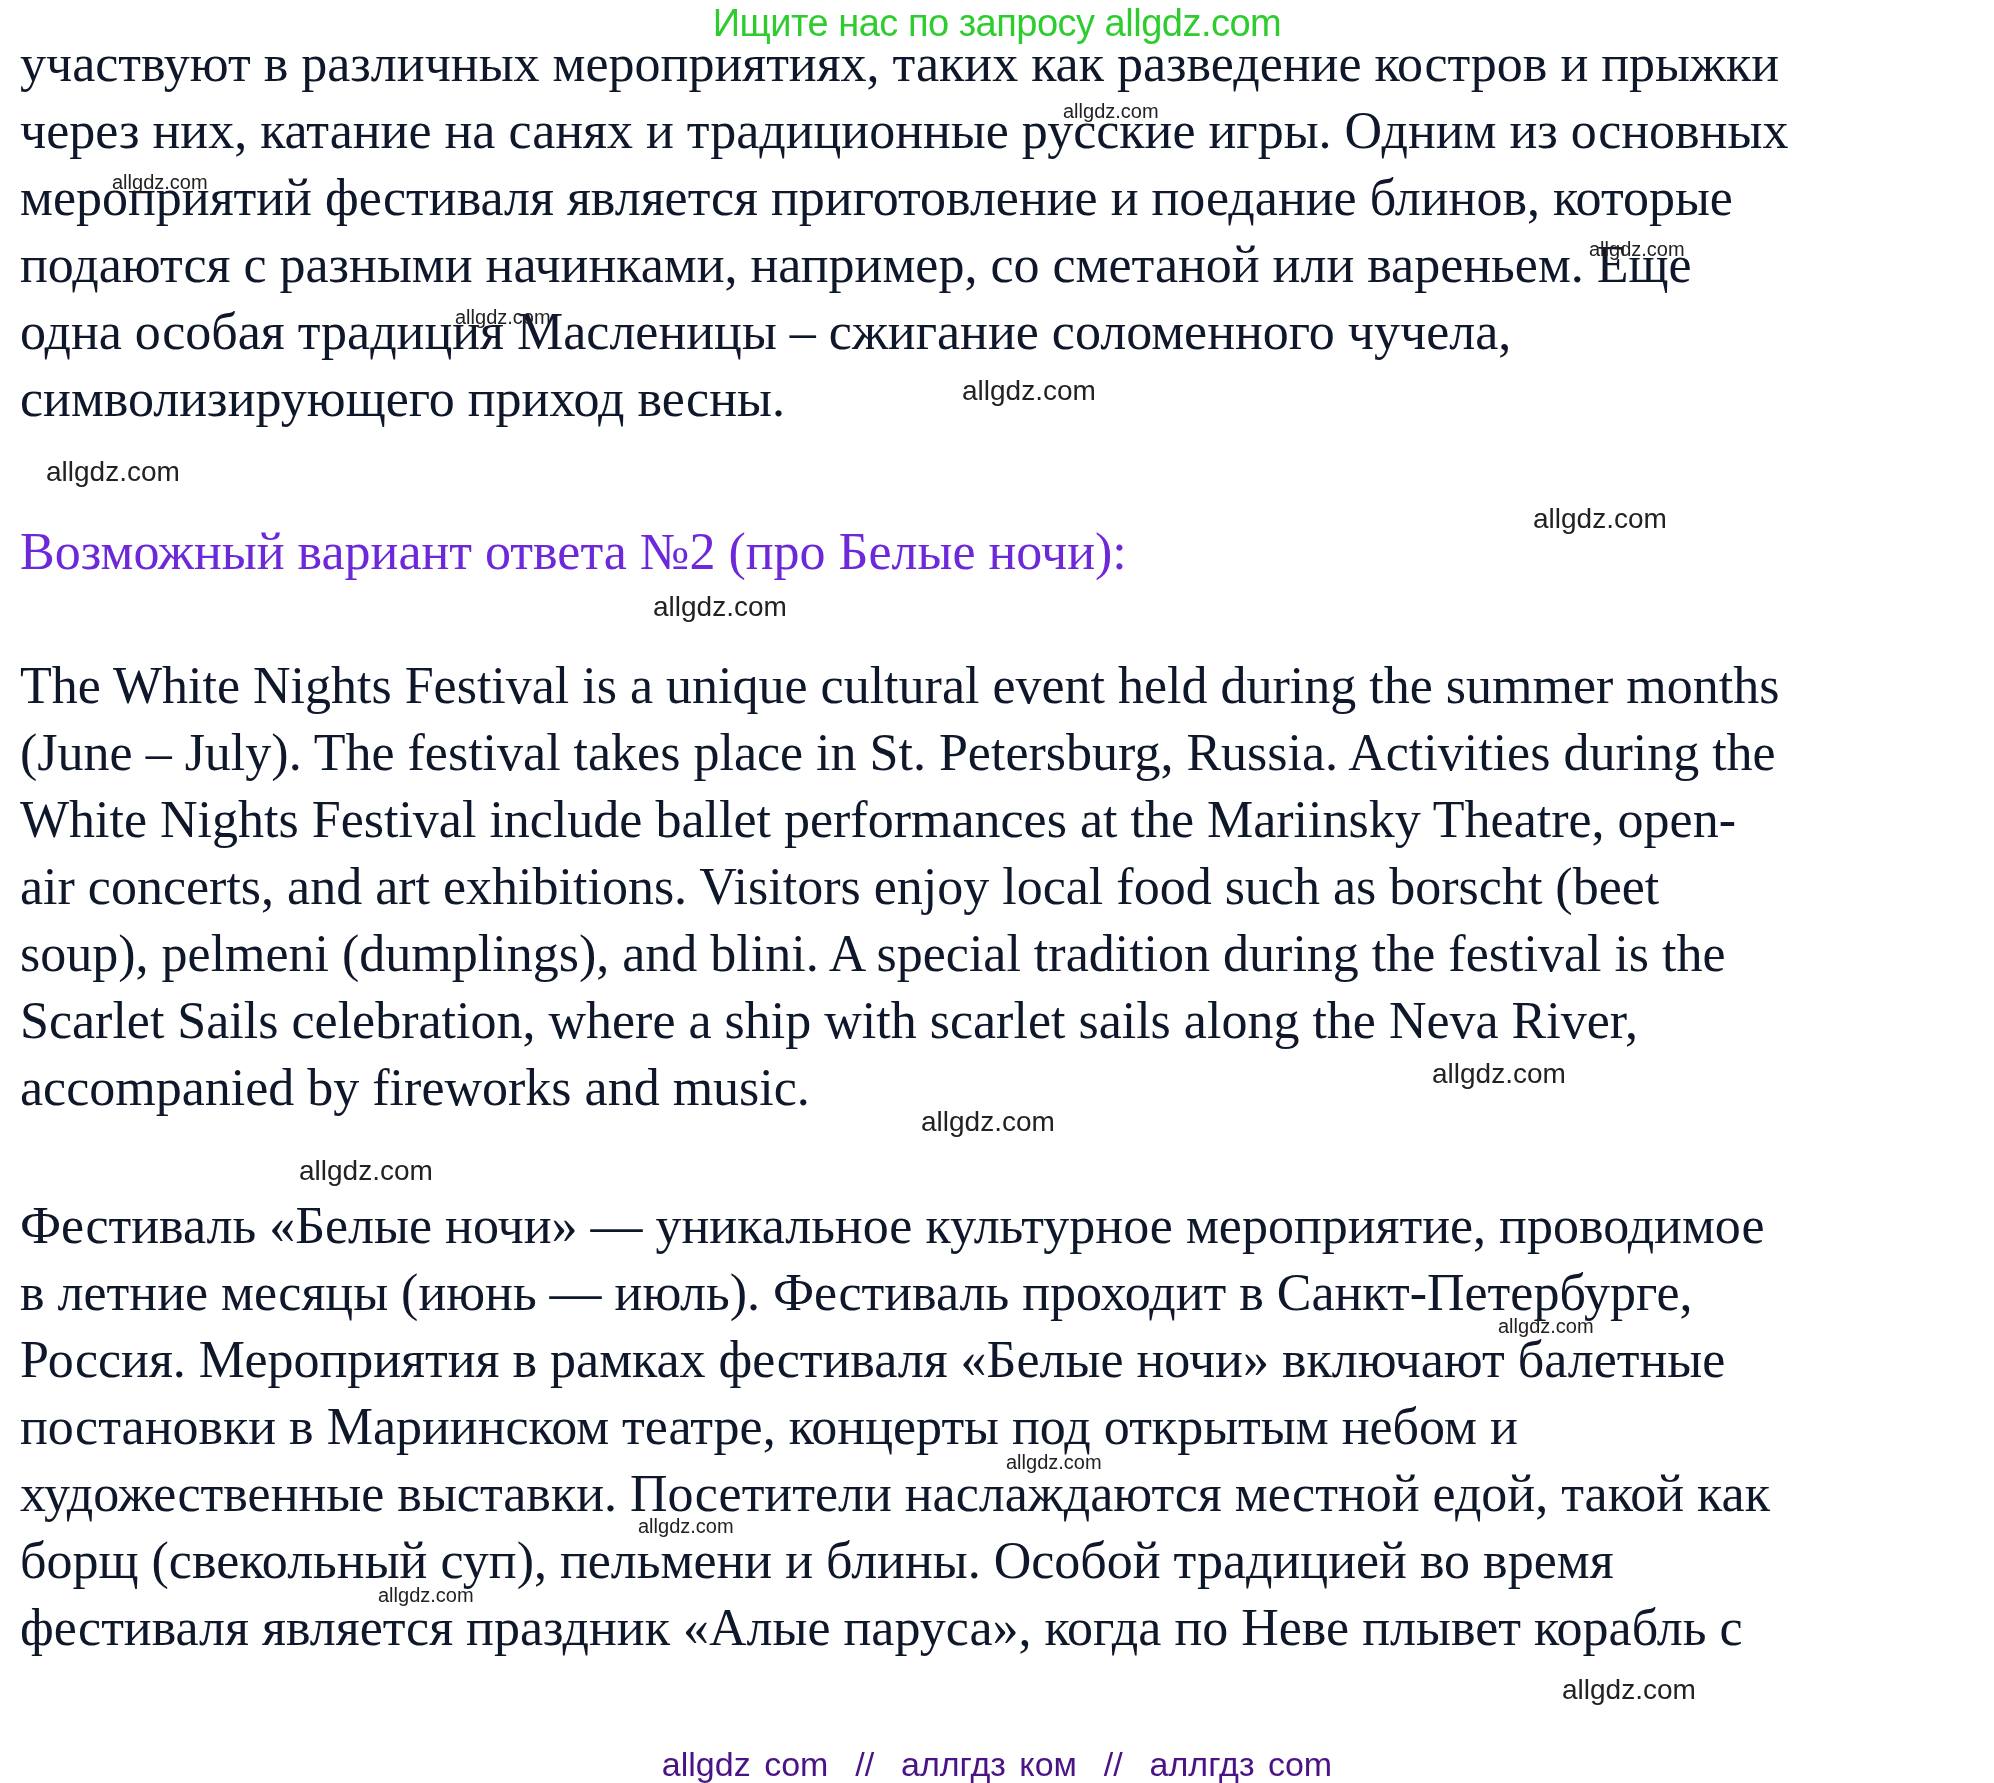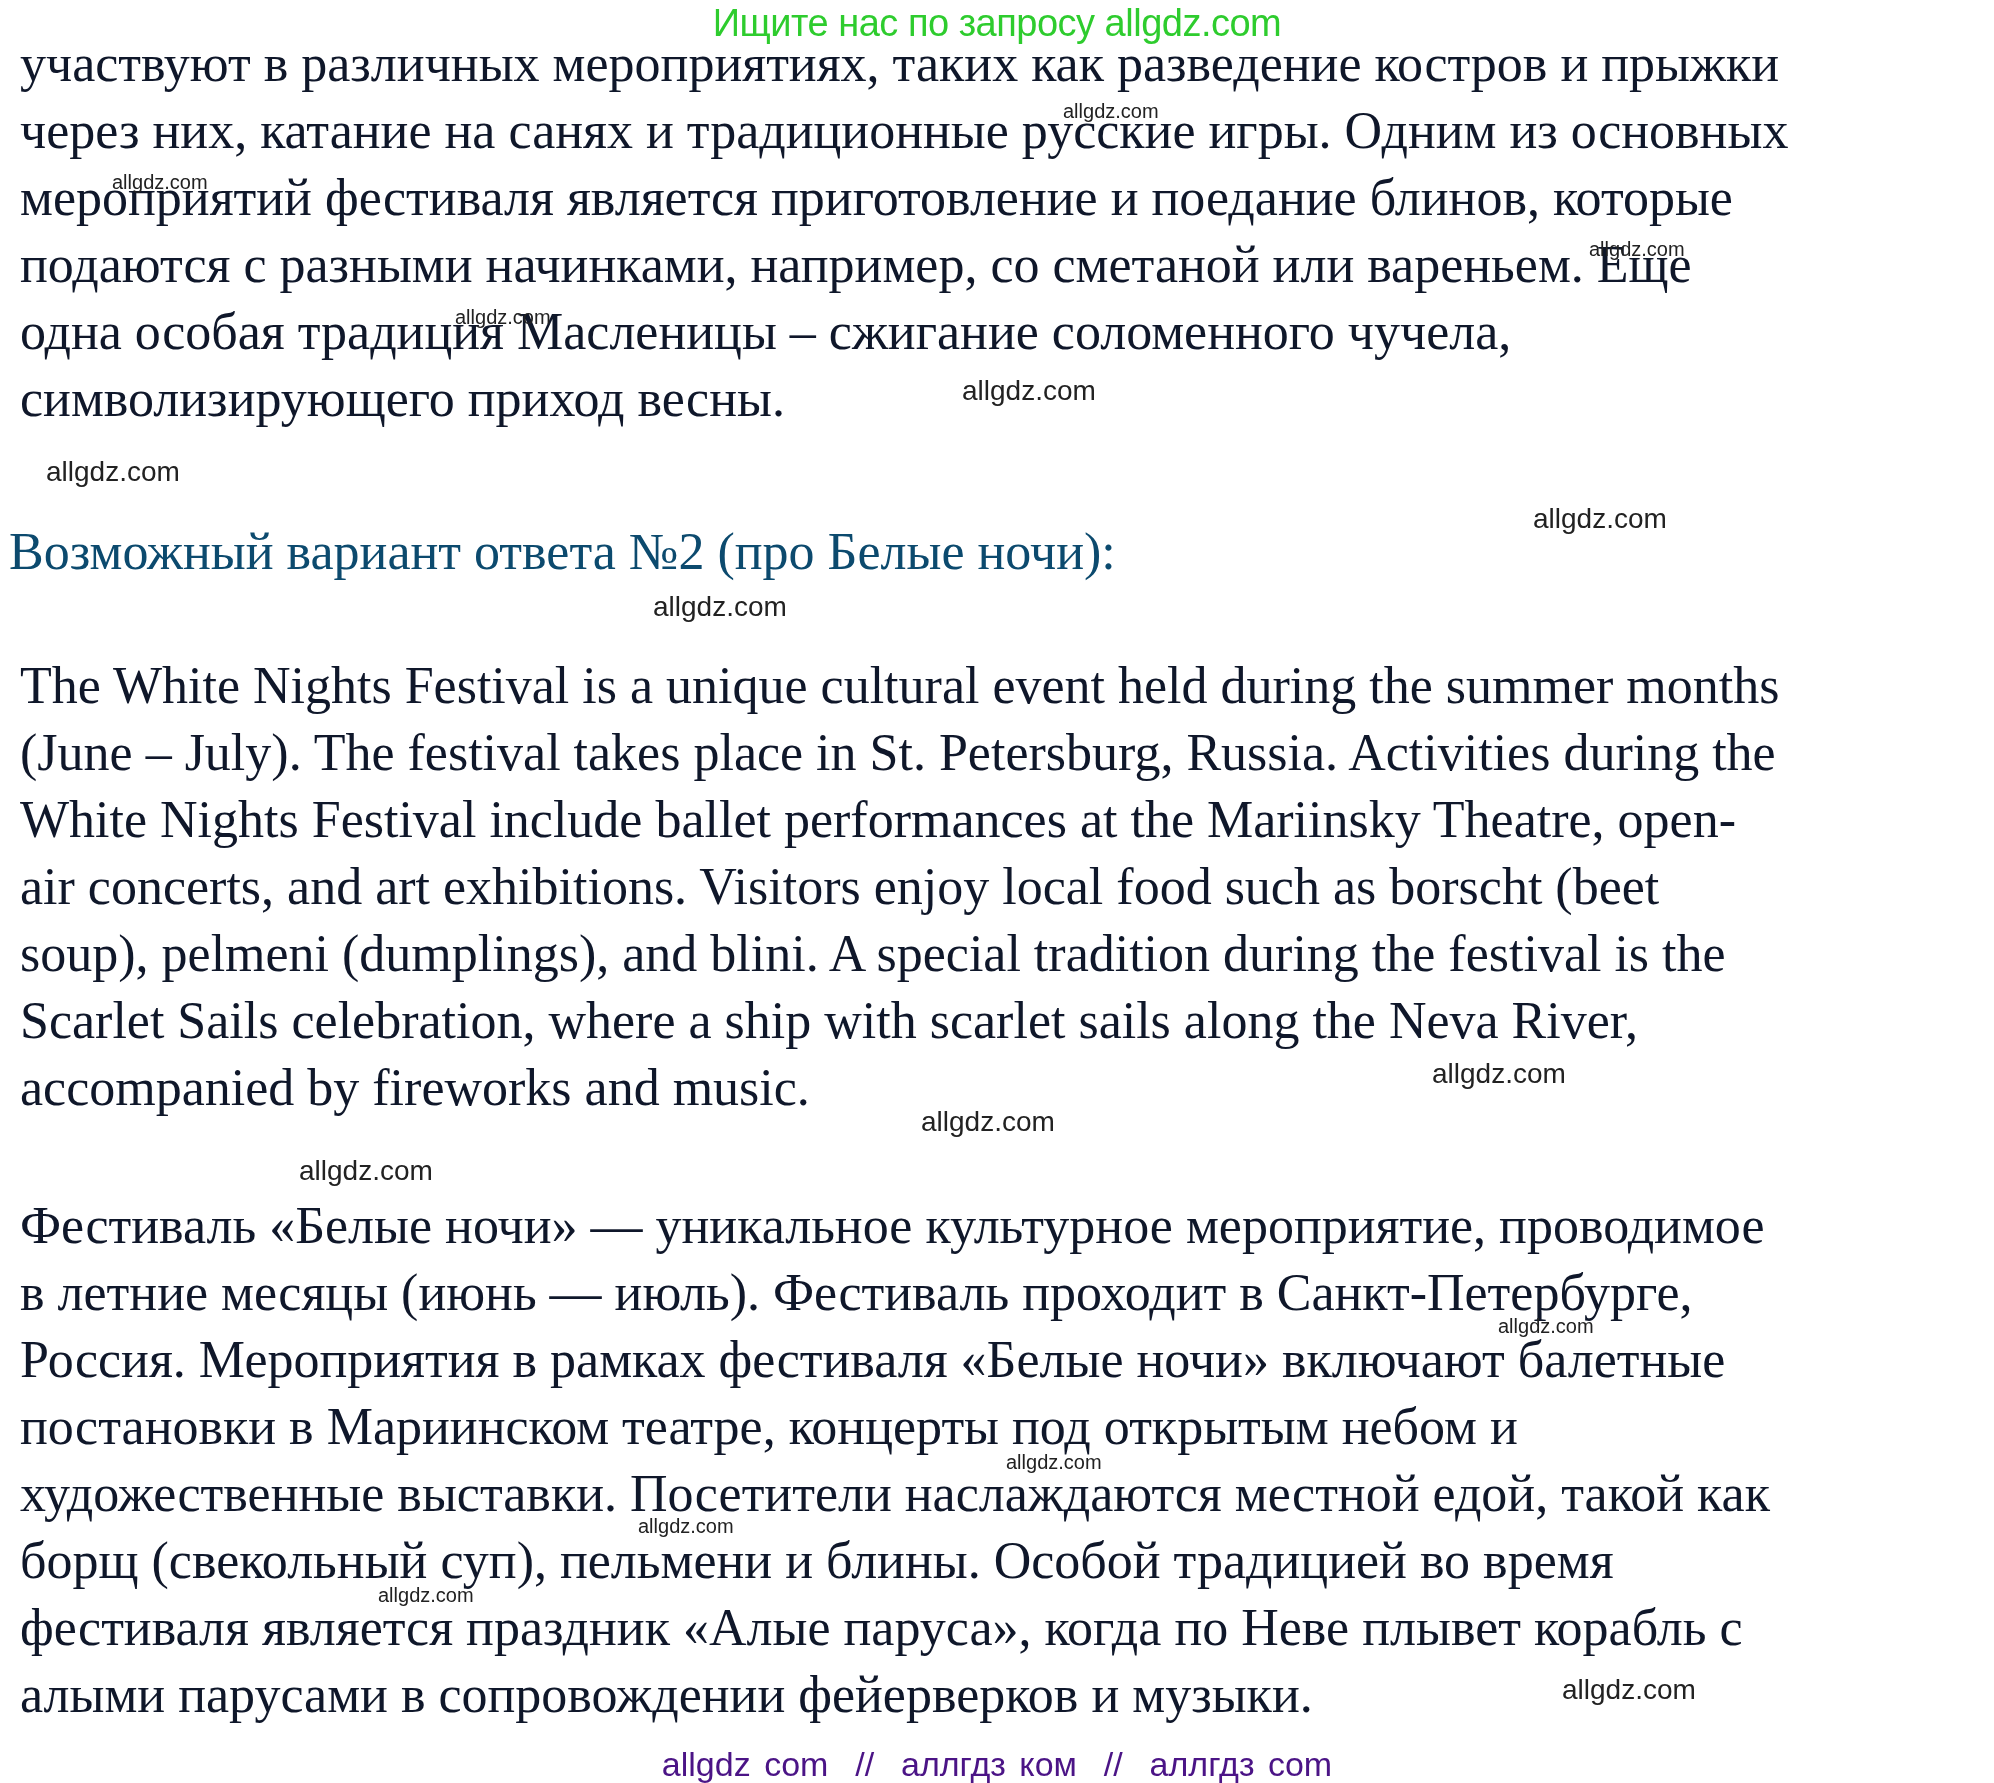--- a/index.html
+++ b/index.html
@@ -6,22 +6,22 @@
   body { width:1994px; height:1783px; position:relative; overflow:hidden; }
   .banner { position:absolute; top:2px; left:0; width:1994px; text-align:center;
     font-family:"Liberation Sans", sans-serif; font-size:38px; color:#2ecc2e; letter-spacing:-0.5px; }
   .footer { position:absolute; top:1745px; left:0; width:1994px; text-align:center;
     font-family:"Liberation Sans", sans-serif; font-size:34px; color:#4b1486; word-spacing:4px; }
   .para { position:absolute; left:20px; width:1955px; font-family:Liberation Serif, serif;
     font-size:52px; color:#0f172a; }
   .line { display:block; height:67px; line-height:67px; white-space:nowrap; text-align:justify;
     text-align-last:justify; overflow:visible; }
   .line.last { text-align-last:left; }
-  .heading { position:absolute; left:9px; top:518px; font-family:"Liberation Serif", serif;
-    font-size:52px; color:#0c4a6e; line-height:67px; white-space:nowrap; }
+  .heading { position:absolute; left:20px; top:518px; font-family:"Liberation Serif", serif;
+    font-size:52px; color:#6d28d9; line-height:67px; white-space:nowrap; }
   .wm { position:absolute; font-family:"Liberation Sans", sans-serif; color:#222; white-space:nowrap; }
   .wm.s { font-size:20px; }
   .wm.m { font-size:28px; }
 </style>
 </head>
 <body>
 
 <div class="banner">Ищите нас по запросу allgdz.com</div>
 
 <div class="para" style="top:30px;">
@@ -46,21 +46,20 @@
 </div>
 
 <div class="para" style="top:1192px;">
   <span class="line" style="text-align: left; text-align-last: left; word-spacing: 0px;">Фестиваль «Белые ночи» — уникальное культурное мероприятие, проводимое</span>
   <span class="line" style="text-align: left; text-align-last: left; word-spacing: 0px;">в летние месяцы (июнь — июль). Фестиваль проходит в Санкт-Петербурге,</span>
   <span class="line" style="text-align: right; text-align-last: left; word-spacing: 0px;">Россия. Мероприятия в рамках фестиваля «Белые ночи» включают балетные</span>
   <span class="line" style="text-align: left; text-align-last: left; word-spacing: 0px;">постановки в Мариинском театре, концерты под открытым небом и</span>
   <span class="line" style="text-align: left; text-align-last: left; word-spacing: 0px;">художественные выставки. Посетители наслаждаются местной едой, такой как</span>
   <span class="line" style="text-align: left; text-align-last: left; word-spacing: 0px;">борщ (свекольный суп), пельмени и блины. Особой традицией во время</span>
   <span class="line" style="text-align: right; text-align-last: left; word-spacing: 0px;">фестиваля является праздник «Алые паруса», когда по Неве плывет корабль с</span>
-  <span class="line last">алыми парусами в сопровождении фейерверков и музыки.</span>
 </div>
 
 <div class="wm s" style="left:1063px; top:100px;">allgdz.com</div>
 <div class="wm s" style="left:112px; top:171px;">allgdz.com</div>
 <div class="wm s" style="left:1589px; top:238px;">allgdz.com</div>
 <div class="wm s" style="left:455px; top:306px;">allgdz.com</div>
 <div class="wm m" style="left:962px; top:375px;">allgdz.com</div>
 <div class="wm m" style="left:46px; top:456px;">allgdz.com</div>
 <div class="wm m" style="left:1533px; top:503px;">allgdz.com</div>
 <div class="wm m" style="left:653px; top:591px;">allgdz.com</div>

